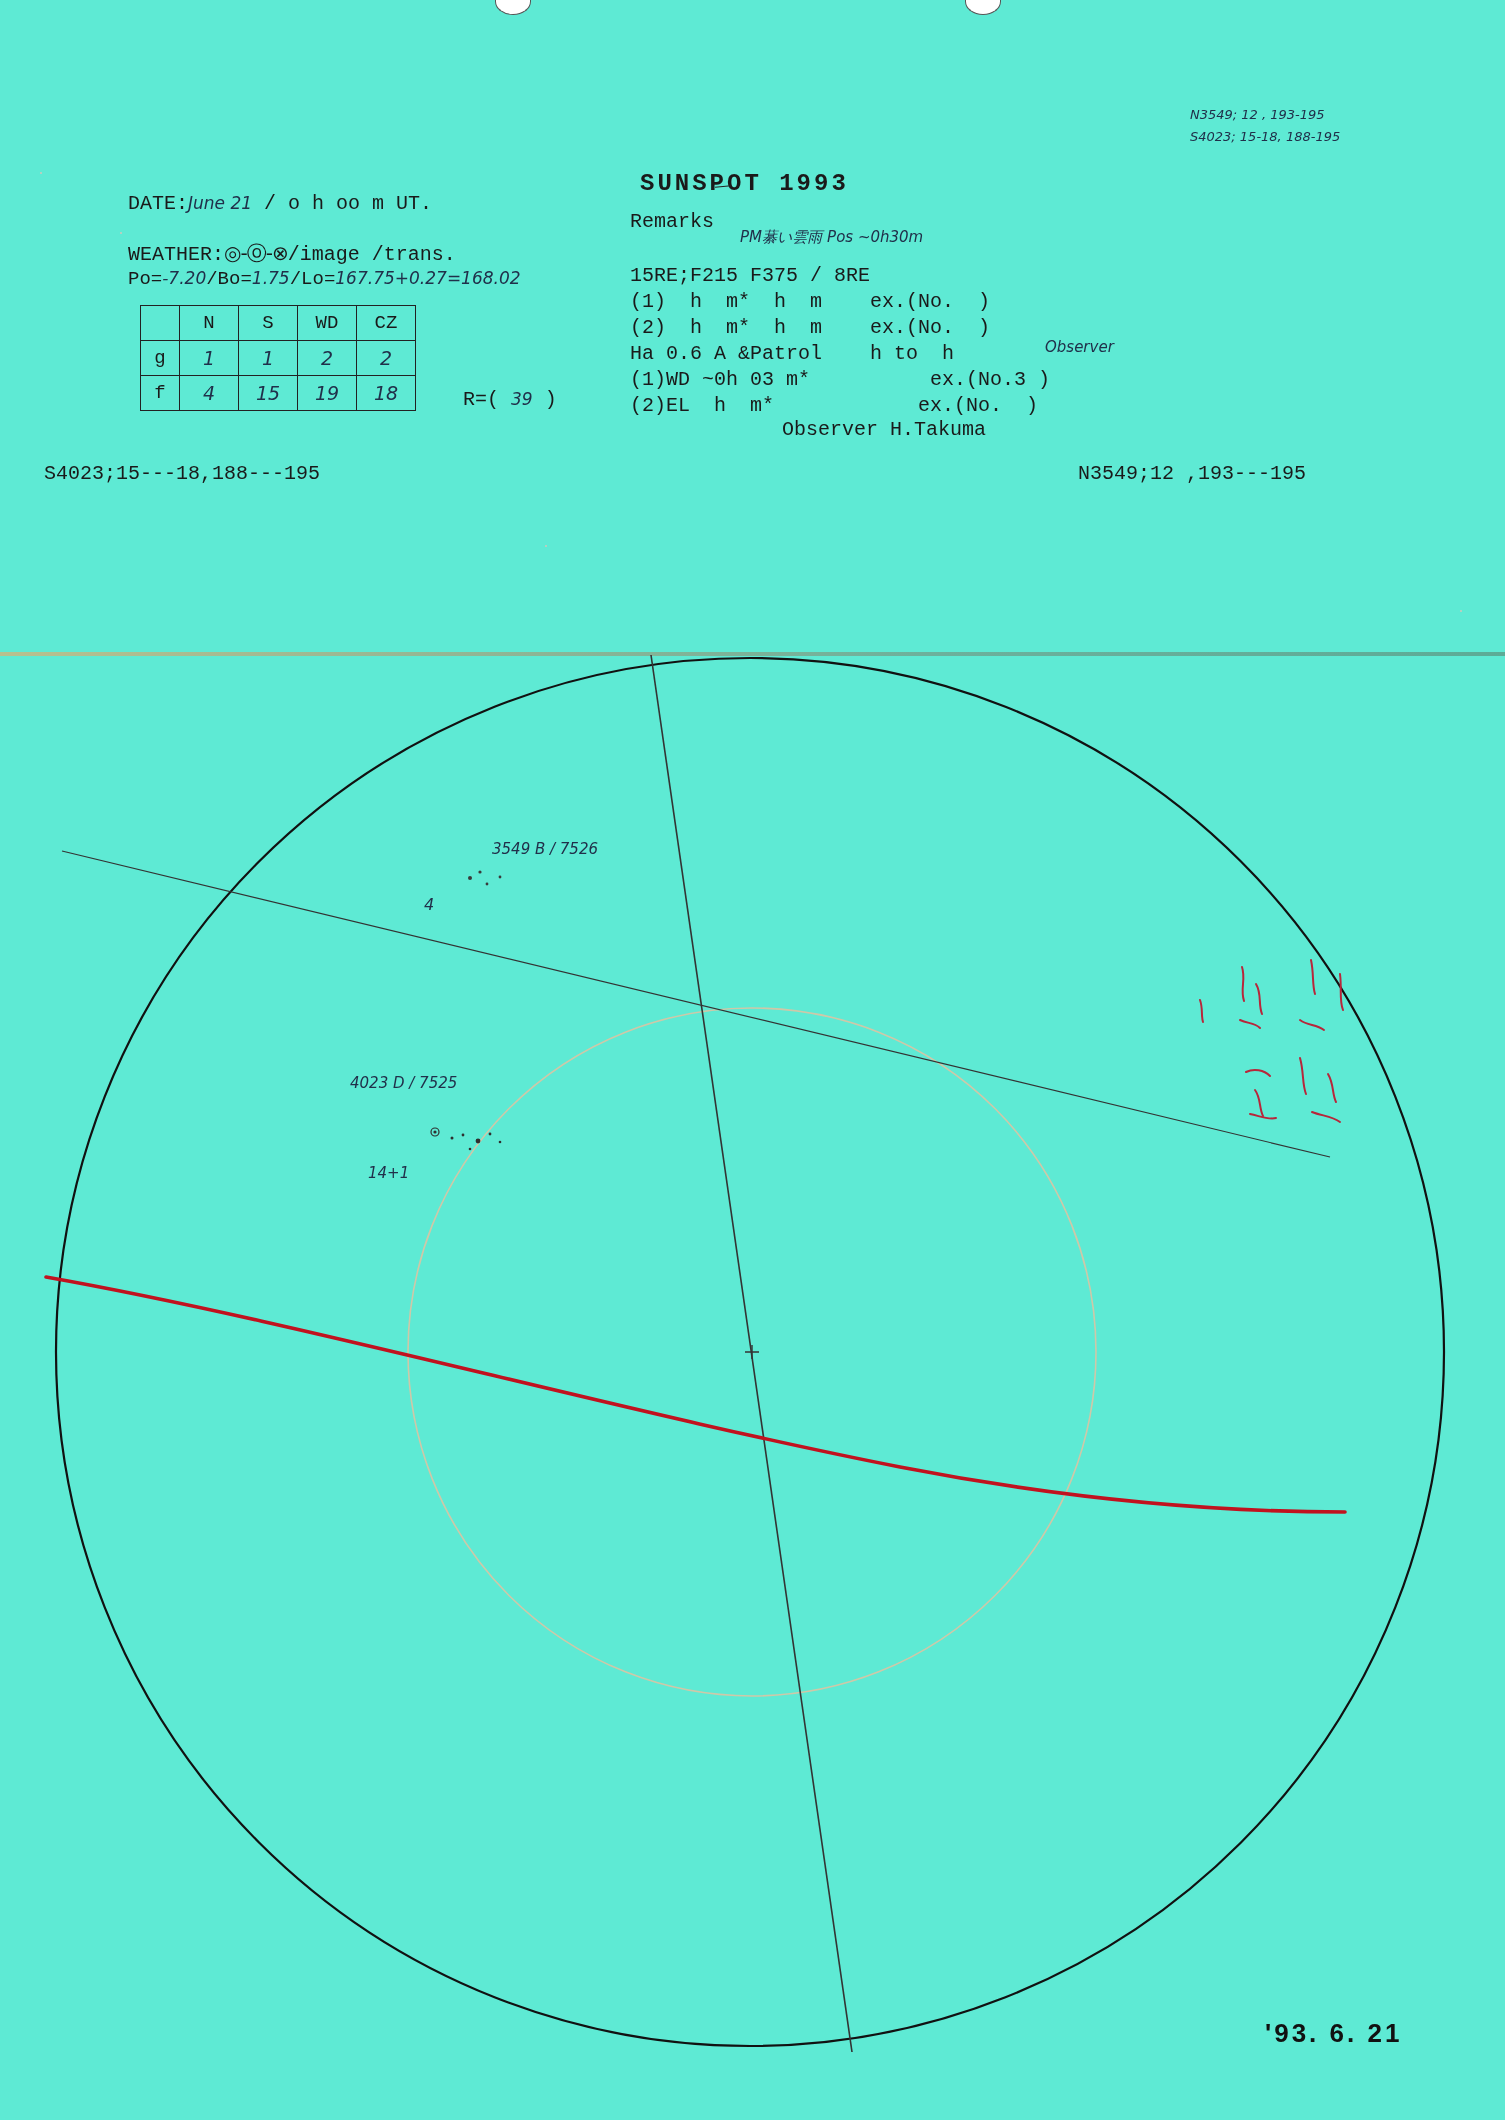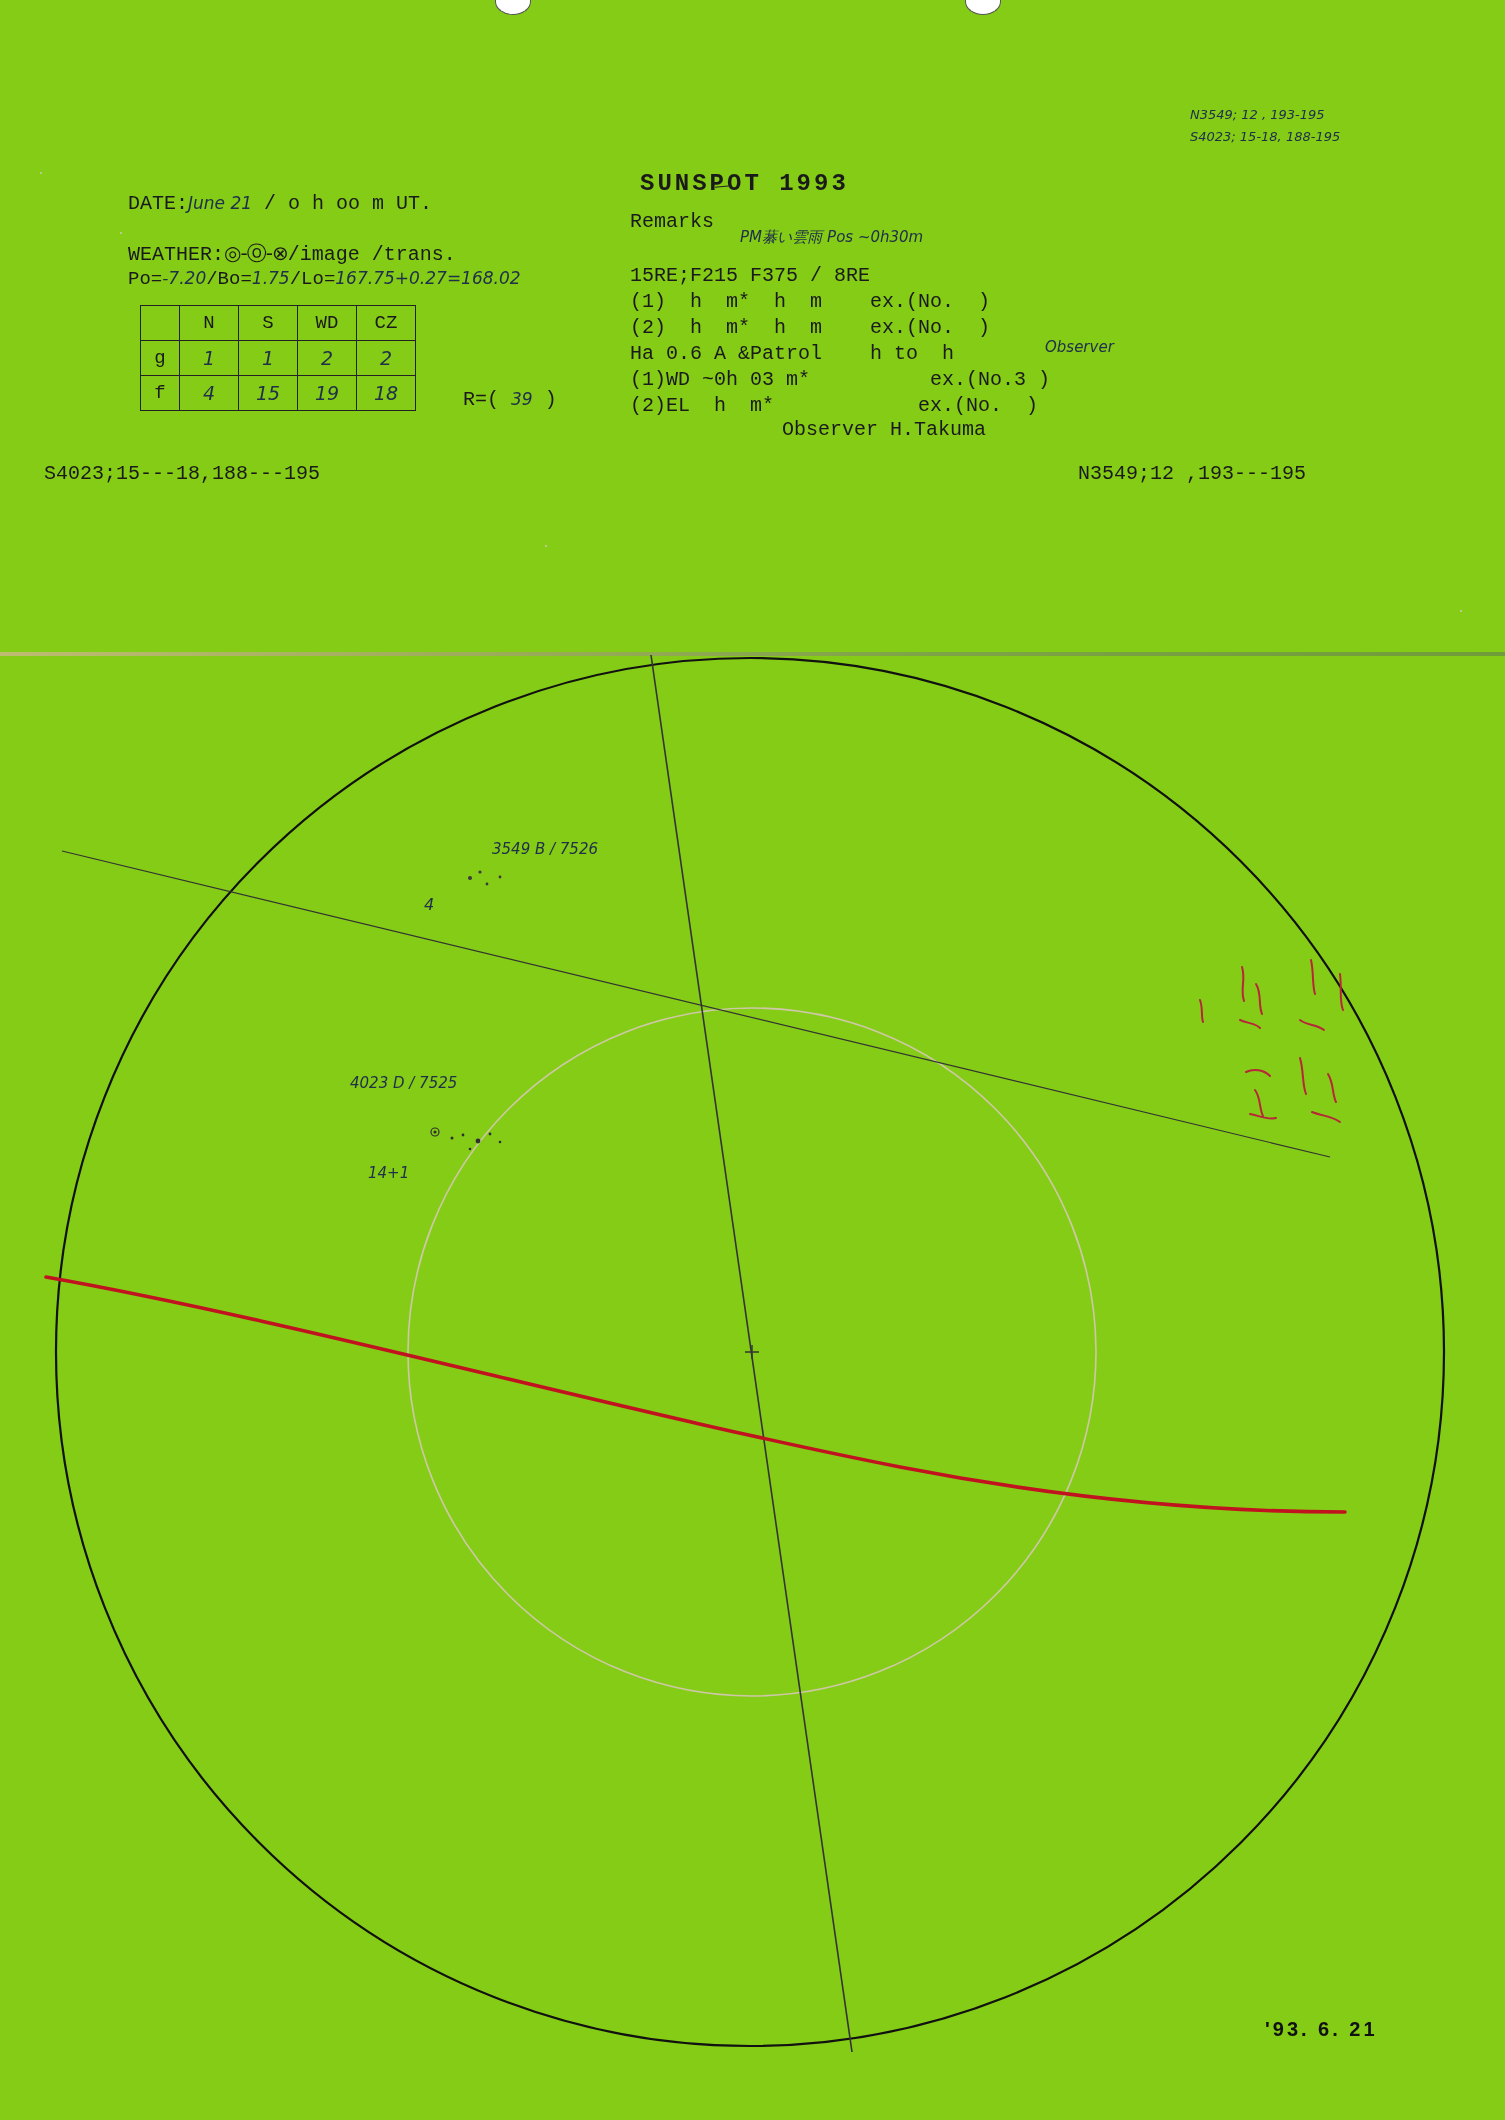--- a/index.html
+++ b/index.html
@@ -11,21 +11,21 @@
     width: 1505px;
     height: 2120px;
     position: relative;
     font-family: "Liberation Mono", monospace;
     color: #1a1a1a;
     overflow: hidden;
   }
   .sheet {
     position: absolute;
     inset: 0;
-    background: #84cc16;
+    background: #5eead4;
     padding-left: 48px;
   }
   
   .hdr-title {
     position: absolute;
     left: 0; right: 0;
     top: 138px;
     text-align: center;
     font-size: 21px;
     letter-spacing: 1.2px;
@@ -205,21 +205,21 @@
     top: 622px;
     width: 1303px;
     height: 1470px;
   }
   .disk-svg { display: block; }
 
   .date-stamp {
     position: absolute;
     left: 1265px;
     top: 2018px;
-    font-size: 20px;
+    font-size: 26px;
     letter-spacing: 3px;
     font-weight: bold;
     font-family: "Liberation Sans", sans-serif;
     color: #111;
     text-align: right;
   }
 
   
   .speck {
     position: absolute;

